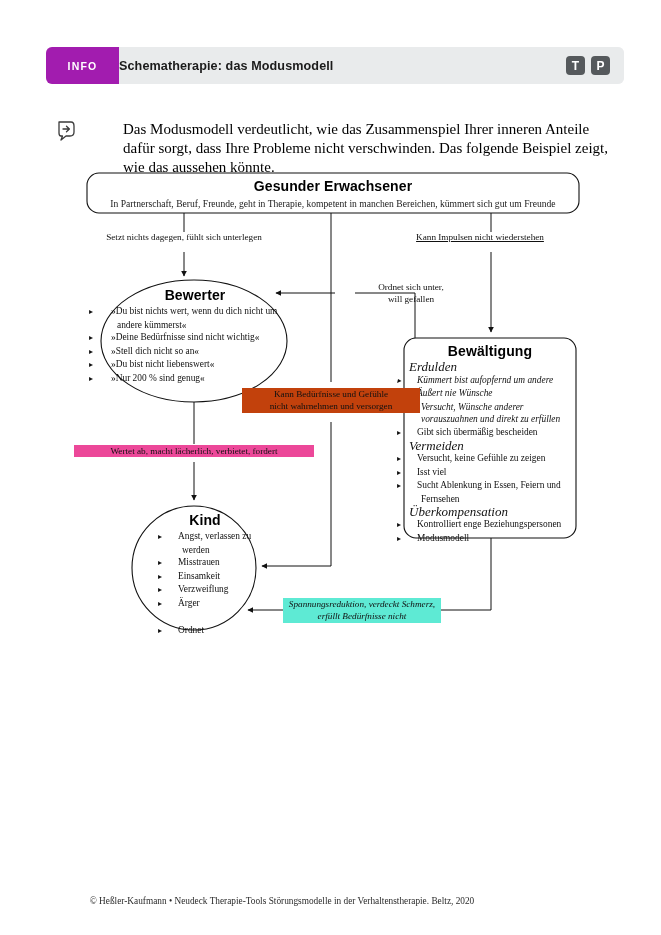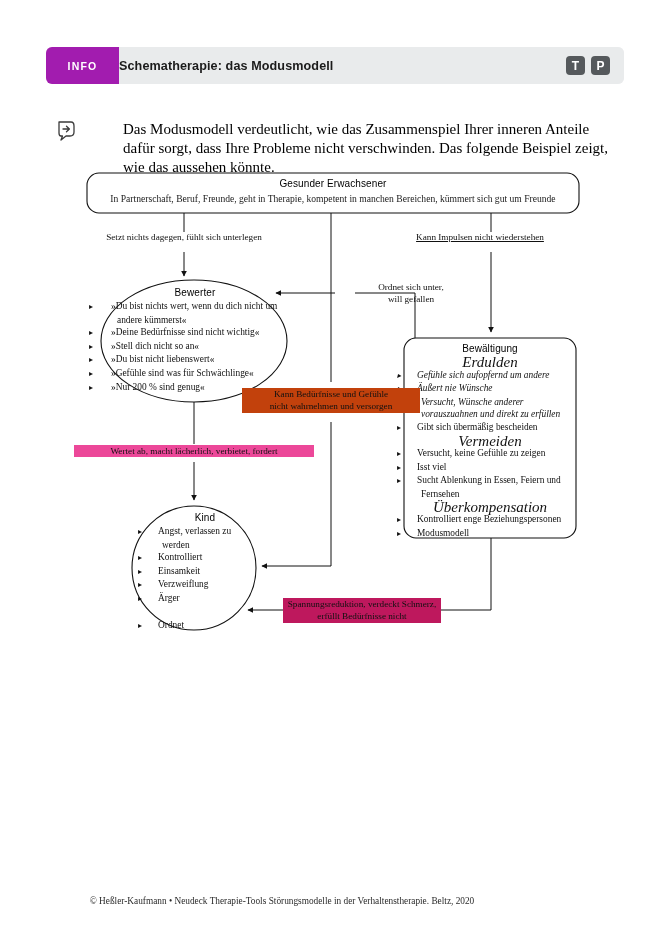--- a/index.html
+++ b/index.html
@@ -48,48 +48,48 @@
   .intro-icon{
     position:absolute;left:55px;top:119px;width:24px;height:24px;
   }
 
   
   .diagram{position:absolute;left:0;top:0;width:661px;height:935px;}
   svg{position:absolute;left:0;top:0;}
 
   .node-text{position:absolute;}
   .n-title{
-    font-family:"Liberation Sans", sans-serif;font-weight:normal;
-    font-size:10px;text-align:center;letter-spacing:0.1px;color:#000;
+    font-family:"Liberation Sans", sans-serif;font-weight:bold;
+    font-size:14px;text-align:center;letter-spacing:0.1px;color:#000;
     margin-bottom:2px;
   }
   .n-line{font-size:9.4px;line-height:12.6px;color:#111;}
   .bullet{display:inline-block;width:8px;}
   .bullet::before{content:"\25B8";font-size:8px;color:#111;}
 
   
   .healthy{
     left:92px;top:178px;width:482px;text-align:center;
   }
   .healthy .n-sub{font-size:9.6px;line-height:13px;margin-top:3px;font-family:Liberation Serif, serif;}
 
   
   .bewerter{left:103px;top:287px;width:184px;}
   .bewerter .n-line{padding-left:14px;text-indent:-14px;}
 
   
   .bewaelt{left:409px;top:343px;width:162px;}
   .bewaelt .n-line{padding-left:12px;text-indent:-12px;}
-  .bewaelt .n-head{font-style:italic;font-size:15px;line-height:12.6px;color:#111;text-align:center;}
+  .bewaelt .n-head{font-style:italic;font-size:13px;line-height:12.6px;color:#111;}
   .bewaelt .it{font-style:italic;}
   .bewaelt .cont{padding-left:12px;text-indent:0;font-style:italic;}
 
   
   .kind{left:150px;top:512px;width:110px;}
-  .kind .n-line{padding-left:12px;text-indent:-12px;}
+  .kind .n-line{padding-left:12px;text-indent:-12px;margin-left:20px;}
 
   
   .elabel{
     position:absolute;font-size:9.2px;line-height:12.4px;color:#111;
     text-align:center;
   }
 
   
   .footer{
     position:absolute;left:0;top:896px;width:564px;text-align:center;
@@ -160,64 +160,63 @@
     <div class="n-title">Gesunder Erwachsener</div>
     <div class="n-sub">In Partnerschaft, Beruf, Freunde, geht in Therapie, kompetent in manchen Bereichen, kümmert sich gut um Freunde</div>
   </div>
 
   <div class="node-text bewerter">
     <div class="n-title">Bewerter</div>
     <div class="n-line"><span class="bullet"></span><span>»Du bist nichts wert, wenn du dich nicht um andere kümmerst«</span></div>
     <div class="n-line"><span class="bullet"></span><span>»Deine Bedürfnisse sind nicht wichtig«</span></div>
     <div class="n-line"><span class="bullet"></span><span>»Stell dich nicht so an«</span></div>
     <div class="n-line"><span class="bullet"></span><span>»Du bist nicht liebenswert«</span></div>
-    <div class="n-line"><span class="bullet"></span><span>»Gefühle sind was für Schwächlinge«</span></div>
     <div class="n-line"><span class="bullet"></span><span>»Nur 200 % sind genug«</span></div>
   </div>
 
   <div class="node-text bewaelt">
     <div class="n-title">Bewältigung</div>
 
     <div class="n-head">Erdulden</div>
-    <div class="n-line it"><span class="bullet"></span><span>Gefühle sich aufopfernd um andere</span></div>
+    <div class="n-line it"><span class="bullet"></span><span>Kümmert bist aufopfernd um andere</span></div>
     <div class="n-line it"><span class="bullet"></span><span>Äußert nie Wünsche</span></div>
     <div class="n-line cont">Versucht, Wünsche anderer vorauszuahnen und direkt zu erfüllen</div>
     <div class="n-line"><span class="bullet"></span><span>Gibt sich übermäßig bescheiden</span></div>
 
     <div class="n-head">Vermeiden</div>
     <div class="n-line"><span class="bullet"></span><span>Versucht, keine Gefühle zu zeigen</span></div>
     <div class="n-line"><span class="bullet"></span><span>Isst viel</span></div>
     <div class="n-line"><span class="bullet"></span><span>Sucht Ablenkung in Essen, Feiern und Fernsehen</span></div>
 
     <div class="n-head">Überkompensation</div>
     <div class="n-line"><span class="bullet"></span><span>Kontrolliert enge Beziehungspersonen</span></div>
     <div class="n-line"><span class="bullet"></span><span>Modusmodell</span></div>
   </div>
 
   <div class="node-text kind">
     <div class="n-title">Kind</div>
     <div class="n-line"><span class="bullet"></span><span>Angst, verlassen zu werden</span></div>
-    <div class="n-line"><span class="bullet"></span><span>Kontrolliert</span></div>
+    <div class="n-line"><span class="bullet"></span><span>Misstrauen</span></div>
     <div class="n-line"><span class="bullet"></span><span>Einsamkeit</span></div>
     <div class="n-line"><span class="bullet"></span><span>Verzweiflung</span></div>
     <div class="n-line"><span class="bullet"></span><span>Ärger</span></div>
     <div class="n-line" style="height:13px"></div>
     <div class="n-line"><span class="bullet"></span><span>Ordnet</span></div>
   </div>
 
   <div class="elabel" style="left:86px;top:231px;width:196px;">Setzt nichts dagegen, fühlt sich unterlegen</div>
 
   <div class="elabel" style="left:389px;top:231px;width:182px;text-decoration:underline;">Kann Impulsen nicht wiederstehen</div>
 
   <div class="elabel" style="left:356px;top:281px;width:110px;white-space:pre-line;">Ordnet sich unter,
 will gefallen</div>
 
   <div class="elabel" style="left:242px;top:388px;width:178px;white-space:pre-line;background:#c2410c;">Kann Bedürfnisse und Gefühle
 nicht wahrnehmen und versorgen</div>
 
   <div class="elabel" style="left:74px;top:445px;width:240px;background:#ec4899;">Wertet ab, macht lächerlich, verbietet, fordert</div>
 
-  <div class="elabel" style="left:283px;top:598px;width:158px;white-space:pre-line;background:#be185d;">Spannungsreduktion, verdeckt Schmerz,
+  <div class="elabel" style="left:283px;top:598px;width:158px;white-space:pre-line;background:#5eead4;font-style:italic;">Spannungsreduktion, verdeckt Schmerz,
 erfüllt Bedürfnisse nicht</div>
 
   <div class="footer">© Heßler-Kaufmann • Neudeck Therapie-Tools Störungsmodelle in der Verhaltenstherapie. Beltz, 2020</div>
 
 </div>
 
 </body></html>

